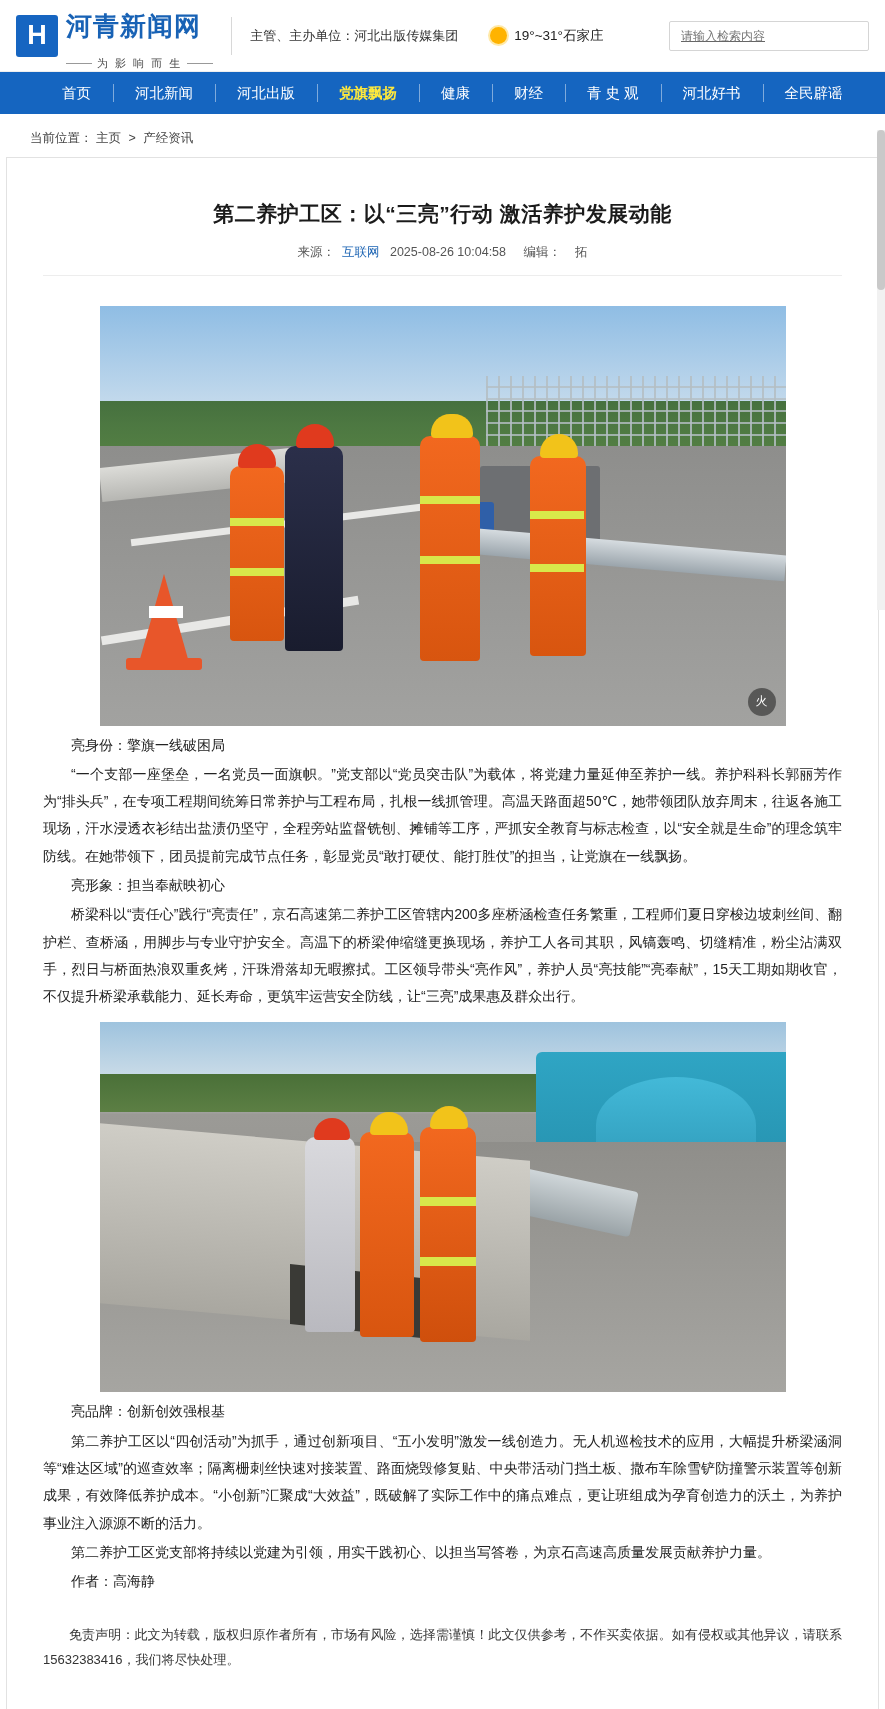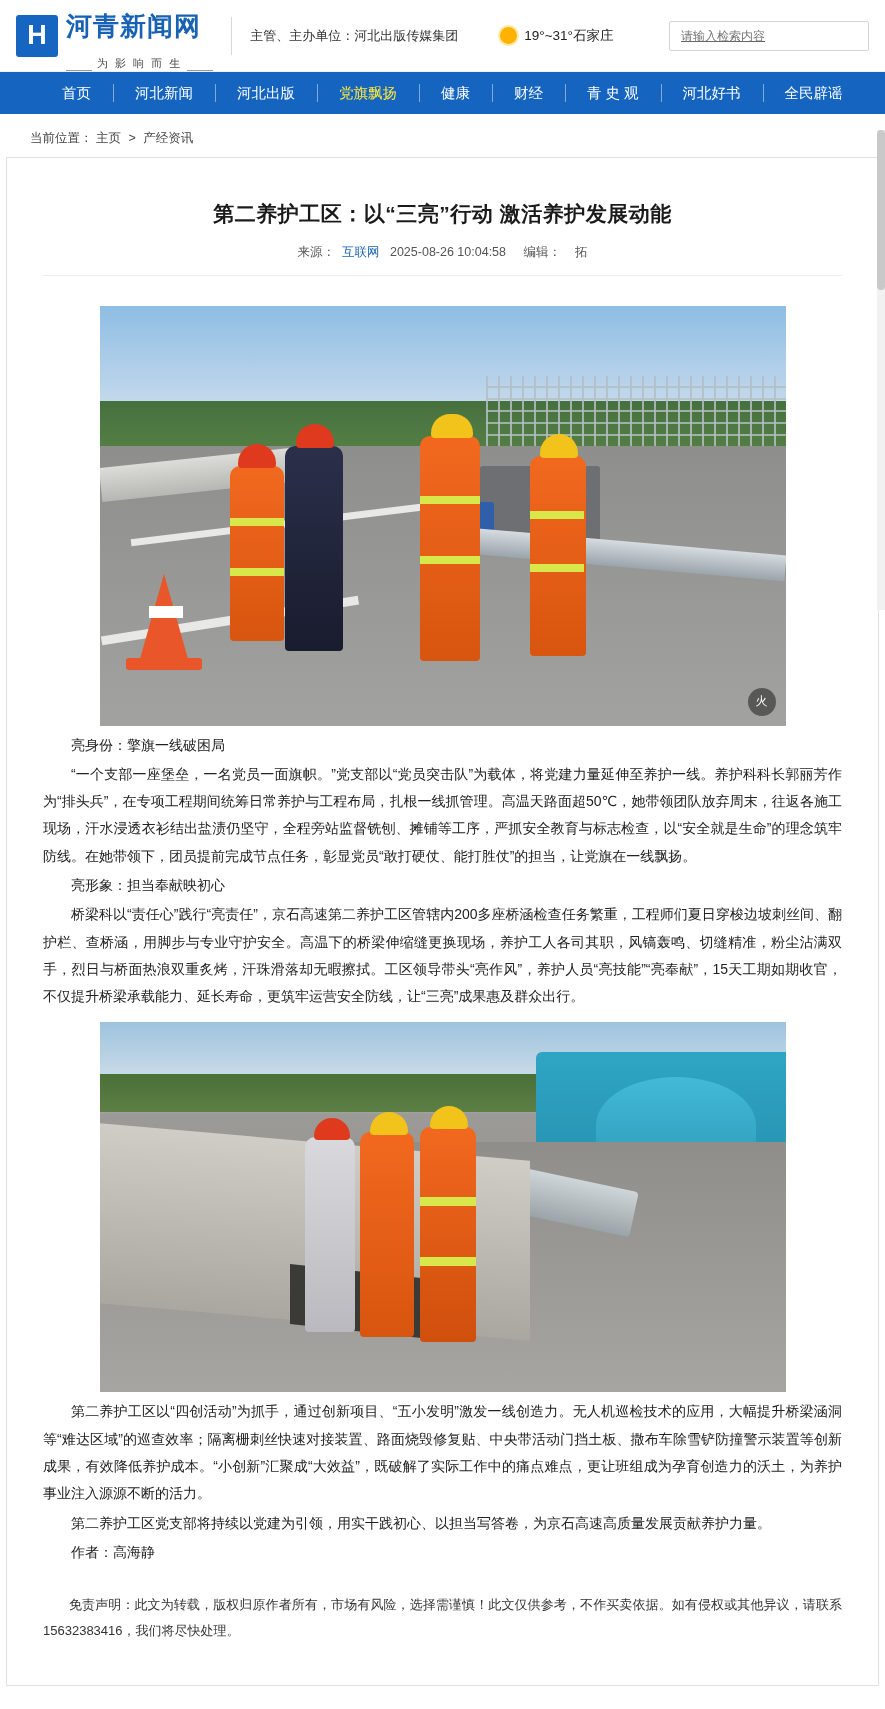--- a/index.html
+++ b/index.html
@@ -37,33 +37,33 @@
     color: #1862b5;
     letter-spacing: 1px;
     line-height: 1.1;
     margin-top: 12px;
   }
   .logo-sub {
     font-size: 11px;
     color: #4a4a4a;
     letter-spacing: 2px;
     margin-top: 16px;
-    display: flex; align-items: flex-end; gap: 5px;
+    display: flex; align-items: center; gap: 5px;
   }
   .logo-sub .bar { display:inline-block; width: 26px; height: 1px; background:#999; }
 
   .divider-v { width: 1px; height: 38px; background: #d8d8d8; margin: 0 18px; }
 
   .sponsor {
     font-size: 13px;
     color: #333;
     white-space: nowrap;
   }
   .weather {
-    margin-left: 42px;
+    margin-left: 32px;
     display: flex; align-items: center; gap: 7px;
     font-size: 13.5px;
     color: #222;
     white-space: nowrap;
   }
   .sun-icon {
     width: 17px; height: 17px; border-radius: 50%;
     background: #ffb300;
     box-shadow: 0 0 0 2px #ffe9a8;
     position: relative; display:inline-block;
@@ -100,21 +100,21 @@
     padding: 0 22px;
     line-height: 42px;
     white-space: nowrap;
     position: relative;
   }
   .nav a + a::before {
     content: "";
     position: absolute; left: 0; top: 12px;
     width: 1px; height: 18px; background: rgba(255,255,255,.45);
   }
-  .nav a.hot { color: #ffe93c; font-weight: normal; }
+  .nav a.hot { color: #ffe93c; font-weight: bold; }
 
   
   .crumb {
     font-size: 12.5px;
     color: #444;
     padding: 16px 30px 10px 30px;
   }
   .crumb a { color: #444; text-decoration: none; }
   .crumb .sep { margin: 0 4px; }
 
@@ -354,20 +354,21 @@
           <div class="worker" style="left:260px; top:110px; height:205px; width:54px; background:linear-gradient(#f2681f,#d8550f);"></div>
           <div class="helmet h-y" style="left:270px; top:90px; width:38px; height:23px; border-radius:19px 19px 4px 4px; background:#f2c31a; position:absolute;"></div>
 
           <div class="worker" style="left:320px; top:105px; height:215px; width:56px; background:linear-gradient(#f2681f,#cf4f0c);"></div>
           <div class="helmet h-y" style="left:330px; top:84px; width:38px; height:23px; border-radius:19px 19px 4px 4px; background:#f2c31a; position:absolute;"></div>
           <div style="position:absolute; left:320px; top:175px; width:56px; height:9px; background:#d8e84a;"></div>
           <div style="position:absolute; left:320px; top:235px; width:56px; height:9px; background:#d8e84a;"></div>
         </div>
       </div>
 
+      <p class="caption label">亮品牌：创新创效强根基</p>
       <p>第二养护工区以“四创活动”为抓手，通过创新项目、“五小发明”激发一线创造力。无人机巡检技术的应用，大幅提升桥梁涵洞等“难达区域”的巡查效率；隔离栅刺丝快速对接装置、路面烧毁修复贴、中央带活动门挡土板、撒布车除雪铲防撞警示装置等创新成果，有效降低养护成本。“小创新”汇聚成“大效益”，既破解了实际工作中的痛点难点，更让班组成为孕育创造力的沃土，为养护事业注入源源不断的活力。</p>
       <p>第二养护工区党支部将持续以党建为引领，用实干践初心、以担当写答卷，为京石高速高质量发展贡献养护力量。</p>
 
       <p class="author">作者：高海静</p>
 
       <div class="disclaimer">
         <p>免责声明：此文为转载，版权归原作者所有，市场有风险，选择需谨慎！此文仅供参考，不作买卖依据。如有侵权或其他异议，请联系15632383416，我们将尽快处理。</p>
       </div>
     </div>
   </div>

